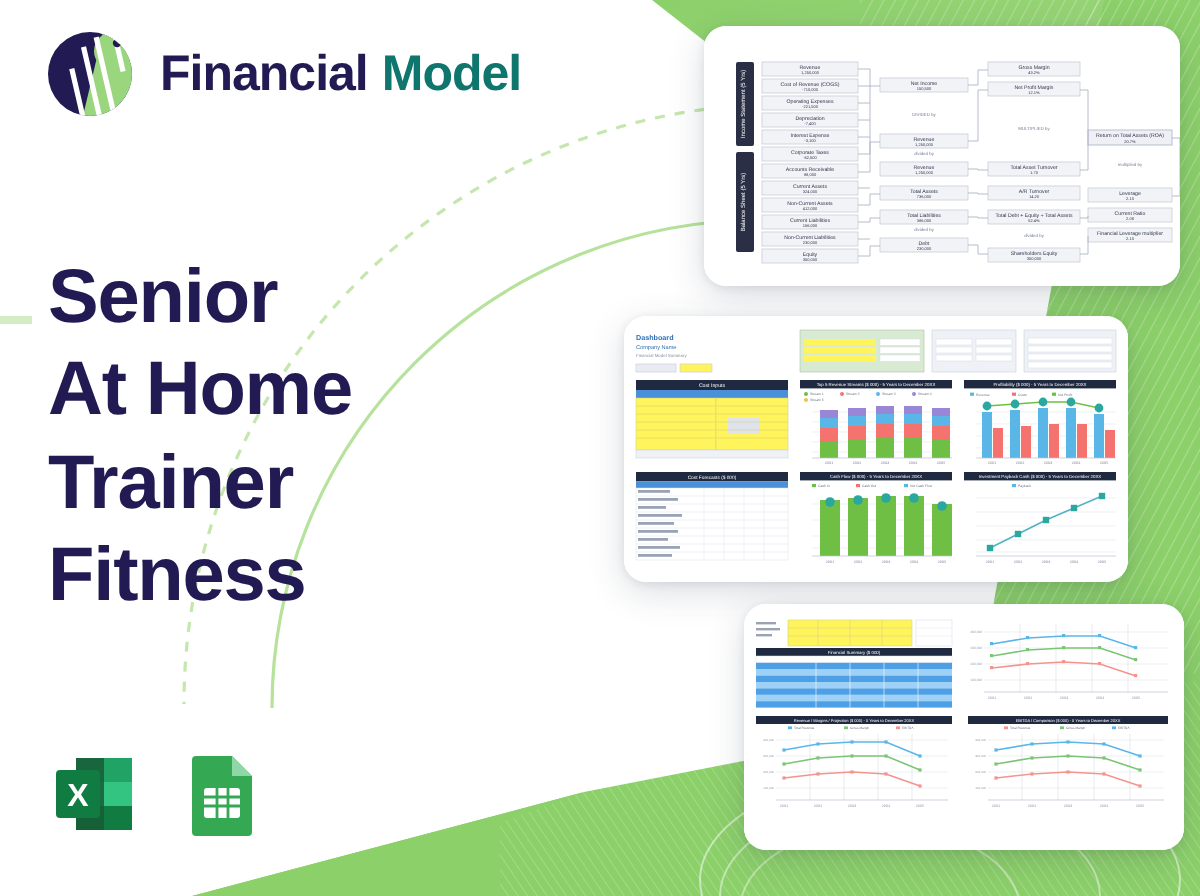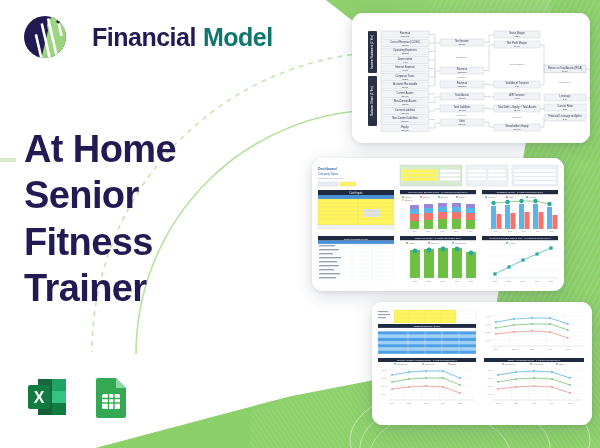--- a/index.html
+++ b/index.html
@@ -8,21 +8,21 @@
     background:#ffffff;
     font-family:"Liberation Sans","DejaVu Sans",sans-serif;
   }
   .stage{position:absolute;inset:0;overflow:hidden;}
 
   
   .bg-layer{position:absolute;inset:0;z-index:0;}
   .bg-svg{position:absolute;inset:0;width:600px;height:448px;}
 
   
-  .logo-row{position:absolute;left:22px;top:14px;display:flex;align-items:center;gap:24px;z-index:6;}
+  .logo-row{position:absolute;left:22px;top:14px;display:flex;align-items:center;gap:12px;z-index:6;}
   .logo-mark{width:46px;height:46px;position:relative;flex:0 0 auto;}
   .logo-text{font-size:25px;font-weight:bold;letter-spacing:-0.5px;white-space:nowrap;
     display:flex;align-items:center;}
   .lt-dark{color:#221a52;}
   .lt-green{color:#0f766e;position:relative;}
 
   
   .headline{position:absolute;left:24px;top:126px;z-index:6;
     color:#221a52;font-size:38px;line-height:1.22;font-weight:bold;letter-spacing:-0.6px;}
   .headline span{display:block;}
@@ -125,24 +125,24 @@
       </svg>
     </div>
     <div class="logo-text">
       <span class="lt-dark">Financial</span>
       <span style="width:7px"></span>
       <span class="lt-green">Model</span>
     </div>
   </div>
 
   <div class="headline">
+    <span>Senior</span>
     <span>At Home</span>
-    <span>Senior</span>
+    <span>Trainer</span>
     <span>Fitness</span>
-    <span>Trainer</span>
   </div>
 
   <div class="app-icons">
     <div class="app-ico">
       <svg viewBox="0 0 46 46" width="46" height="46" xmlns="http://www.w3.org/2000/svg">
         <rect x="14" y="5" width="28" height="12" fill="#21a366"></rect>
         <rect x="14" y="17" width="28" height="12" fill="#33c481"></rect>
         <rect x="14" y="29" width="28" height="12" fill="#107c41"></rect>
         <rect x="14" y="5" width="14" height="36" fill="#185c37" opacity=".85"></rect>
         <rect x="4" y="11" width="22" height="24" rx="2" fill="#107c41"></rect>

